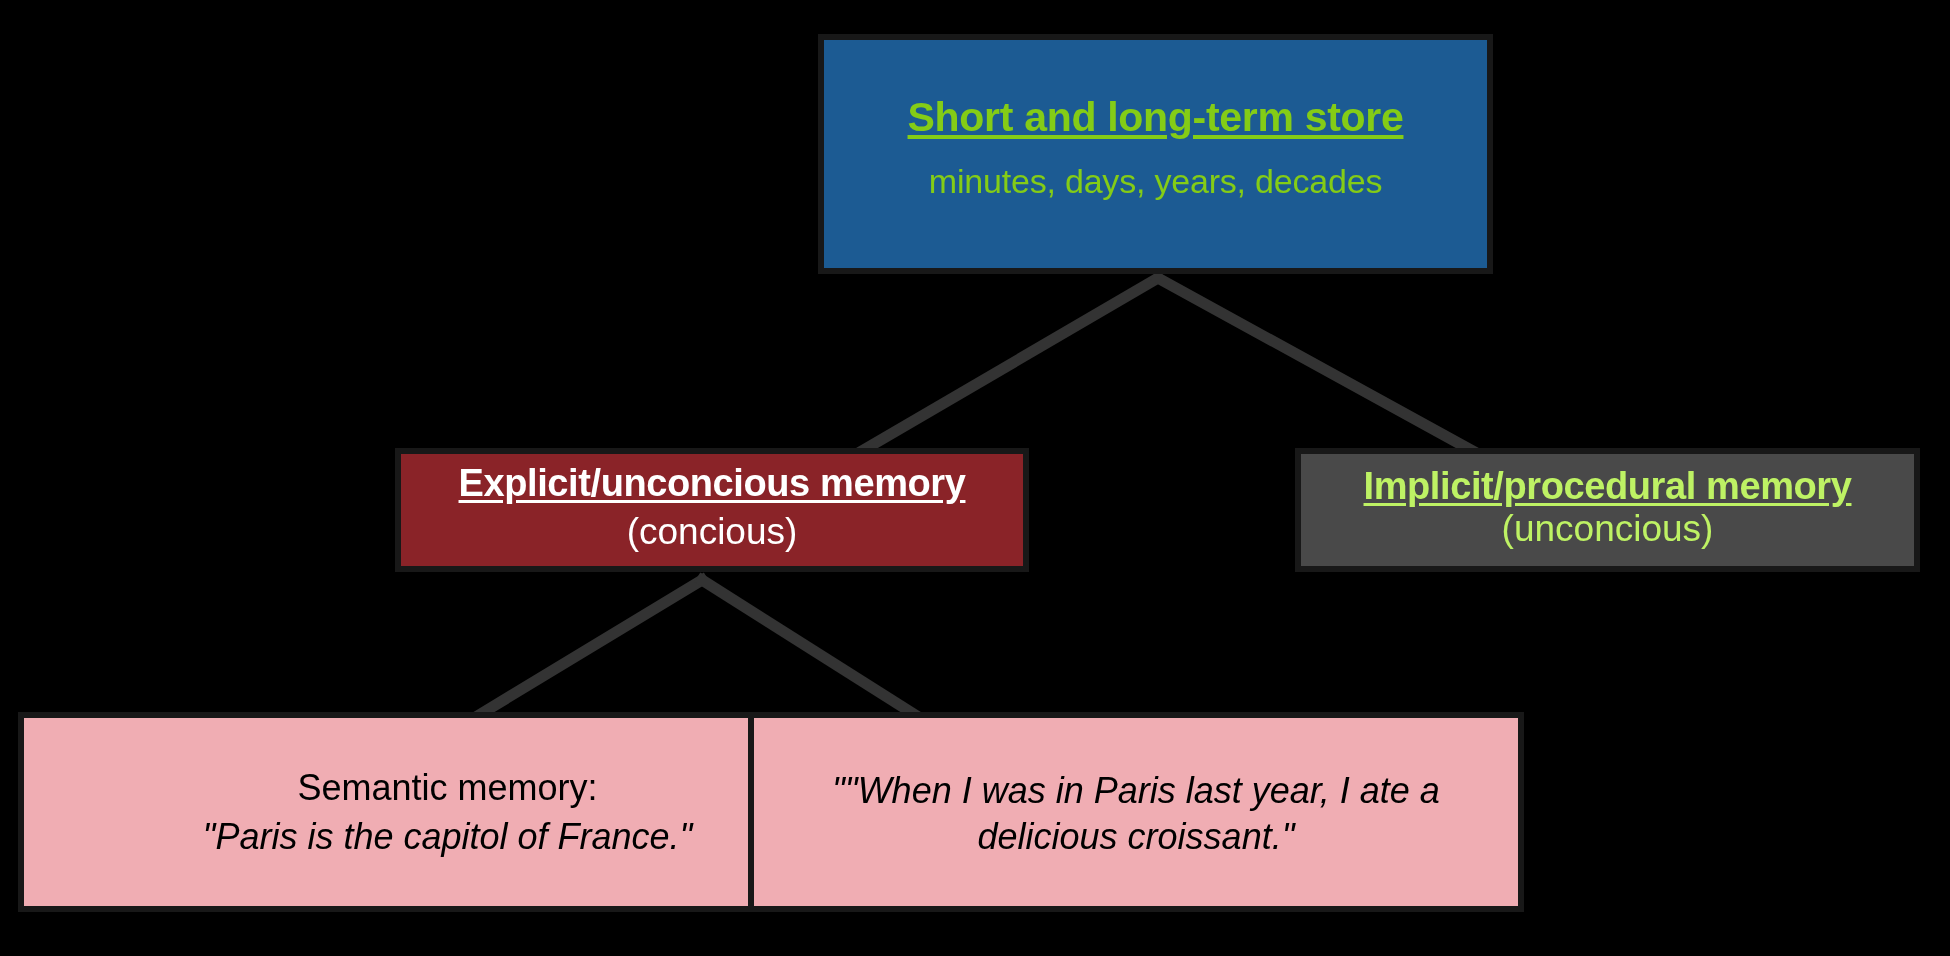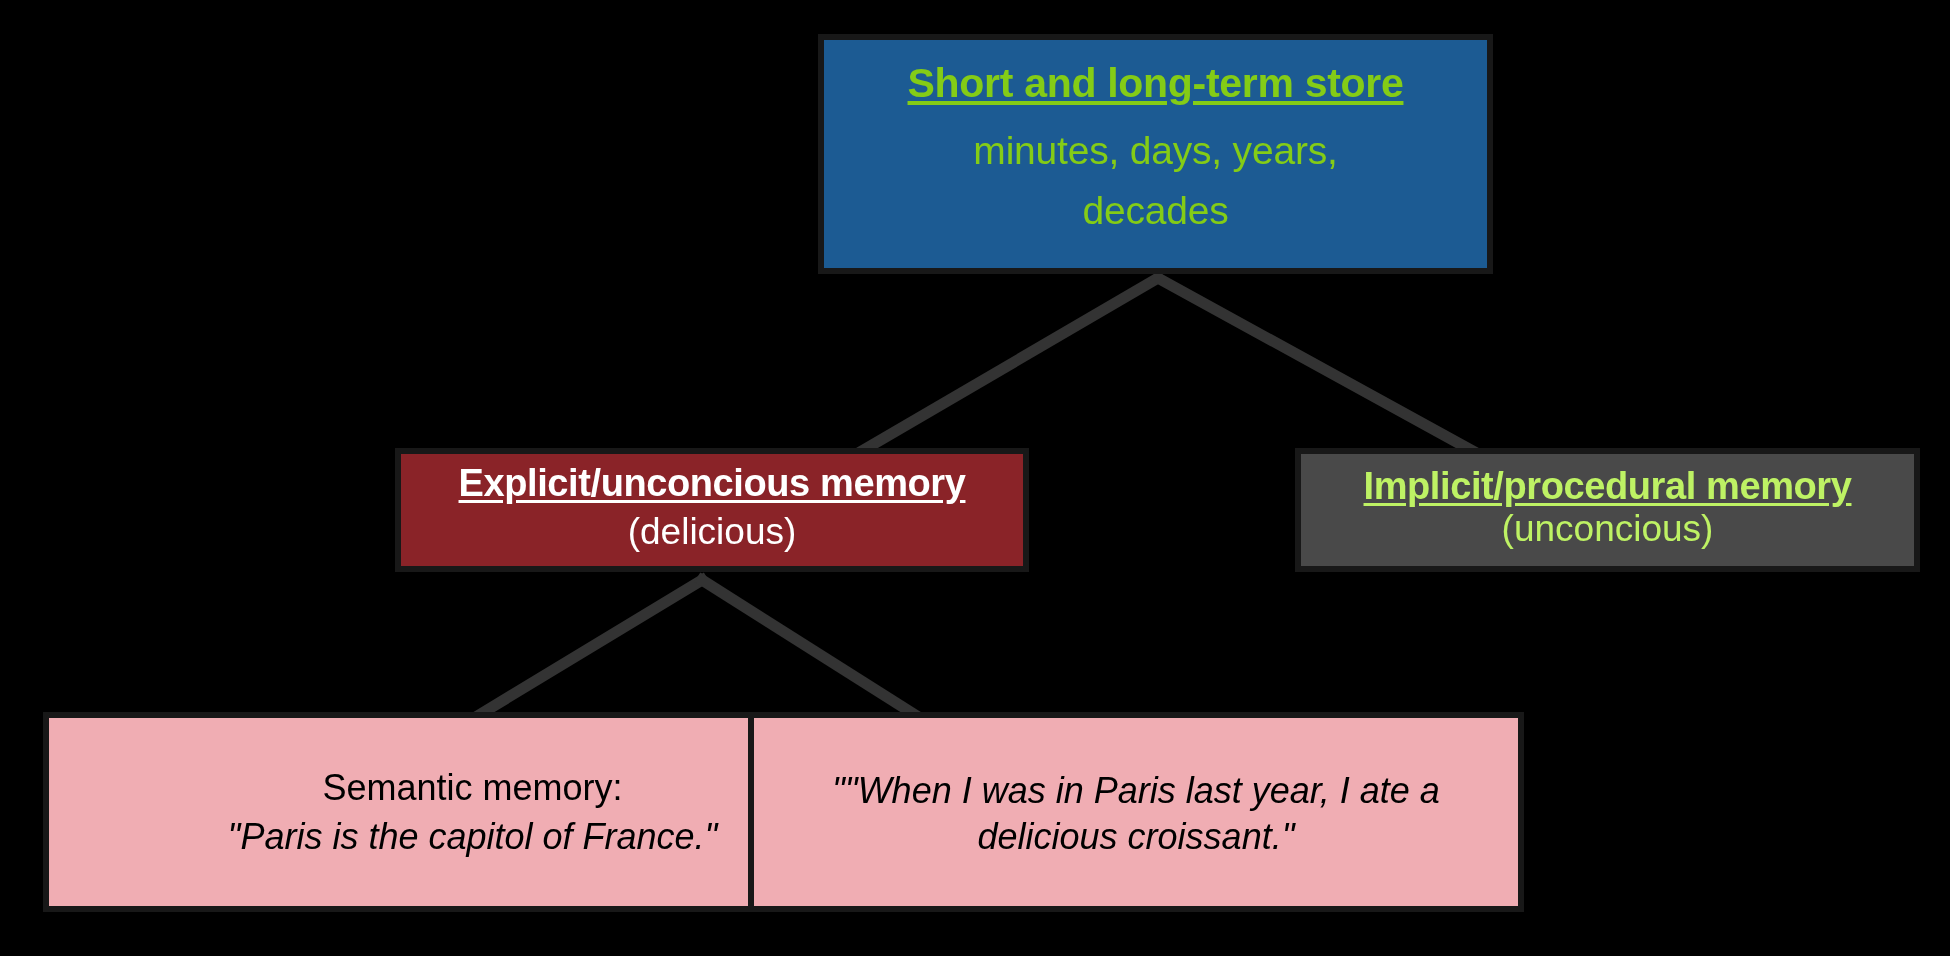--- a/index.html
+++ b/index.html
@@ -54,21 +54,21 @@
     background: #1C5B93;
     color: #84cc16;
     padding: 8px 14px 14px 14px;
   }
   #node-root .title {
     font-size: 41px;
     letter-spacing: -0.3px;
     margin-bottom: 14px;
   }
   #node-root .sub {
-    font-size: 39px;
+    font-size: 34px;
     max-width: 470px;
     letter-spacing: -0.2px;
     line-height: 1.55;
   }
 
   
   #node-explicit {
     left: 395px;
     top: 448px;
     width: 634px;
@@ -107,21 +107,20 @@
   .leaf {
     background: #F0ADB3;
     color: #000000;
     padding: 10px 12px;
   }
   #node-semantic {
     left: 18px;
     top: 712px;
     width: 859px;
     height: 200px;
-    margin-left: 25px;
   }
   #node-episodic {
     left: 748px;
     top: 712px;
     width: 776px;
     height: 200px;
   }
   .leaf .lead {
     font-size: 36px;
     line-height: 1.25;
@@ -151,21 +150,21 @@
     <polyline points="702,580 920,718" fill="none" stroke="#333333" stroke-width="11" stroke-linecap="square"></polyline>
   </svg>
 
   <div class="node" id="node-root">
     <div class="title">Short and long-term store</div>
     <div class="sub">minutes, days, years, decades</div>
   </div>
 
   <div class="node" id="node-explicit">
     <div class="title">Explicit/unconcious memory</div>
-    <div class="sub">(delicious)</div>
+    <div class="sub">(concious)</div>
   </div>
 
   <div class="node" id="node-implicit">
     <div class="title">Implicit/procedural memory</div>
     <div class="sub">(unconcious)</div>
   </div>
 
   <div class="node leaf" id="node-semantic">
     <div class="lead">Semantic memory:</div>
     <div class="quote">"Paris is the capitol of France."</div>

